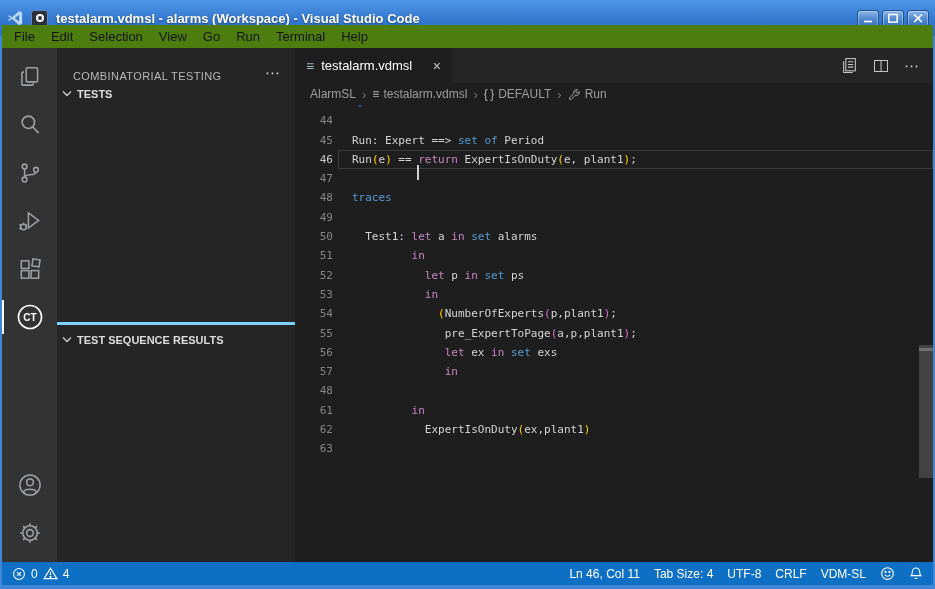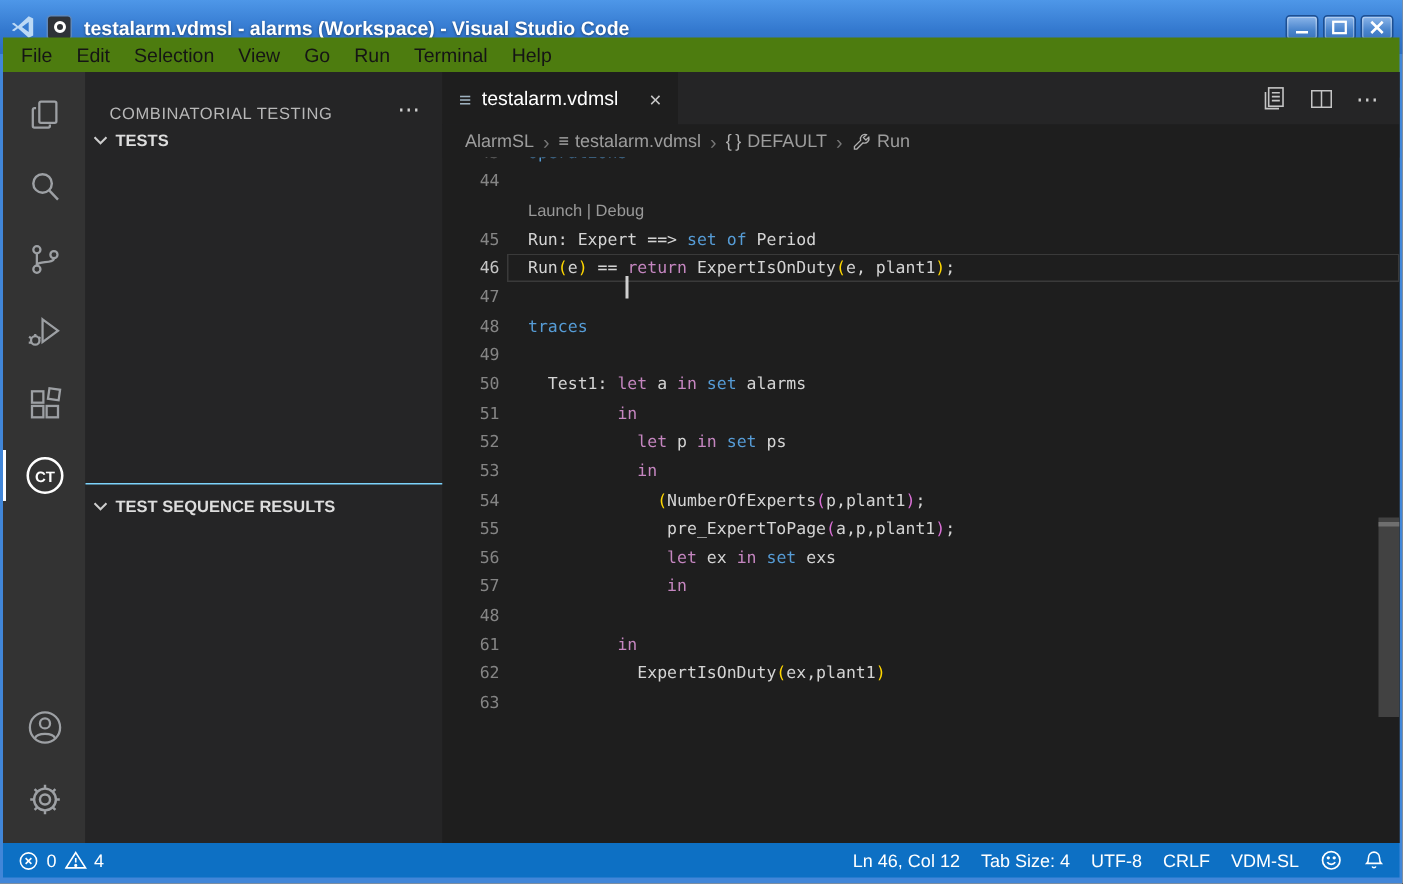--- a/index.html
+++ b/index.html
@@ -32,21 +32,21 @@
   .ab-bottom{margin-top:auto;padding-bottom:5px}
   
   .sidebar{width:238px;background:#252526;flex:none;position:relative;color:#cccccc}
   .sb-title-row{height:34px;display:flex;align-items:flex-end;justify-content:space-between;padding:0 14px 0 16px}
   .sb-title{font-size:11px;color:#b8b8b8;letter-spacing:.4px;white-space:nowrap}
   .sb-more{font-size:15px;color:#d0d0d0;cursor:pointer;letter-spacing:1px}
   .sb-header{height:23px;display:flex;align-items:center;gap:5px;padding-left:5px;
     font-size:11px;font-weight:bold;color:#dddddd}
   .generate-btn{display:block;margin:10px 21px 0 15px;width:202px;height:26px;border:none;
     background:#0d70c4;color:#ffffff;font-size:13px;font-family:"Liberation Sans",sans-serif;cursor:pointer}
-  .sb-results{position:absolute;top:274px;left:0;right:0;border-top:1px solid #7dd3fc;padding-top:3px}
+  .sb-results{position:absolute;top:274px;left:0;right:0;border-top:3px solid #7dd3fc;padding-top:3px}
   
   .editor{flex:1;position:relative;background:#1e1e1e;overflow:hidden}
   .tabbar{height:35px;background:#252526;display:flex;align-items:stretch}
   .tab{background:#1e1e1e;display:flex;align-items:center;gap:7px;padding:0 11px;width:157px}
   .tab-file-icon{color:#9fb2c0;font-size:14px;line-height:1}
   .tab-label{color:#ffffff;font-size:13px;white-space:nowrap}
   .tab-close{color:#c8c8c8;font-size:14px;margin-left:auto;cursor:pointer;line-height:1}
   .tab-actions{margin-left:auto;display:flex;align-items:center;gap:15px;padding-right:13px;color:#cccccc}
   .ellipsis{font-size:15px;color:#cccccc;letter-spacing:1px}
   .breadcrumbs{height:22px;display:flex;align-items:center;padding-left:15px;gap:6px;
@@ -253,24 +253,20 @@
         </div>
       <div class="code">
         <div class="code-lines">
             <div class="cl">
               <span class="ln">43</span>
               <span class="ct"><span class="tok-b">operations</span></span>
             </div>
             <div class="cl">
               <span class="ln">44</span>
               <span class="ct"></span>
-            </div>
-            <div class="cl">
-              <span class="ln"></span>
-              <span class="ct"><span class="lens">Launch | Debug</span></span>
             </div>
             <div class="cl">
               <span class="ln">45</span>
               <span class="ct"><span class="tok-d">Run: Expert ==&gt; </span><span class="tok-b">set</span><span class="tok-d"> </span><span class="tok-b">of</span><span class="tok-d"> Period</span></span>
             </div>
             <div class="cl current">
               <span class="ln">46</span>
               <span class="ct"><span class="tok-d">Run</span><span class="tok-g">(</span><span class="tok-d">e</span><span class="tok-g">)</span><span class="tok-d"> == </span><span class="cursor"></span><span class="tok-p">return</span><span class="tok-d"> ExpertIsOnDuty</span><span class="tok-g">(</span><span class="tok-d">e, plant1</span><span class="tok-g">)</span><span class="tok-d">;</span></span>
             </div>
             <div class="cl">
@@ -349,21 +345,21 @@
         </svg>
       <span>0</span>
       <svg width="15" height="13" viewBox="0 0 16 14" fill="none" stroke="#fff" stroke-width="1.2">
           <path d="M8 1.5 15 12.5 H1 Z"></path>
           <path d="M8 5.3v3.4"></path>
           <circle cx="8" cy="10.7" r="0.55" fill="#fff"></circle>
         </svg>
       <span>4</span>
     </span>
     <span class="sb-right">
-      <span class="sb-group">Ln 46, Col 12</span>
+      <span class="sb-group">Ln 46, Col 11</span>
       <span class="sb-group">Tab Size: 4</span>
       <span class="sb-group">UTF-8</span>
       <span class="sb-group">CRLF</span>
       <span class="sb-group">VDM-SL</span>
       <span class="sb-group">
         <svg width="15" height="15" viewBox="0 0 16 16" fill="none" stroke="#fff" stroke-width="1.2">
             <circle cx="8" cy="8" r="6.2"></circle>
             <path d="M5.2 9.3c1.2 2.1 4.4 2.1 5.6 0"></path>
             <circle cx="5.9" cy="6.3" r="0.6" fill="#fff"></circle>
             <circle cx="10.1" cy="6.3" r="0.6" fill="#fff"></circle>

